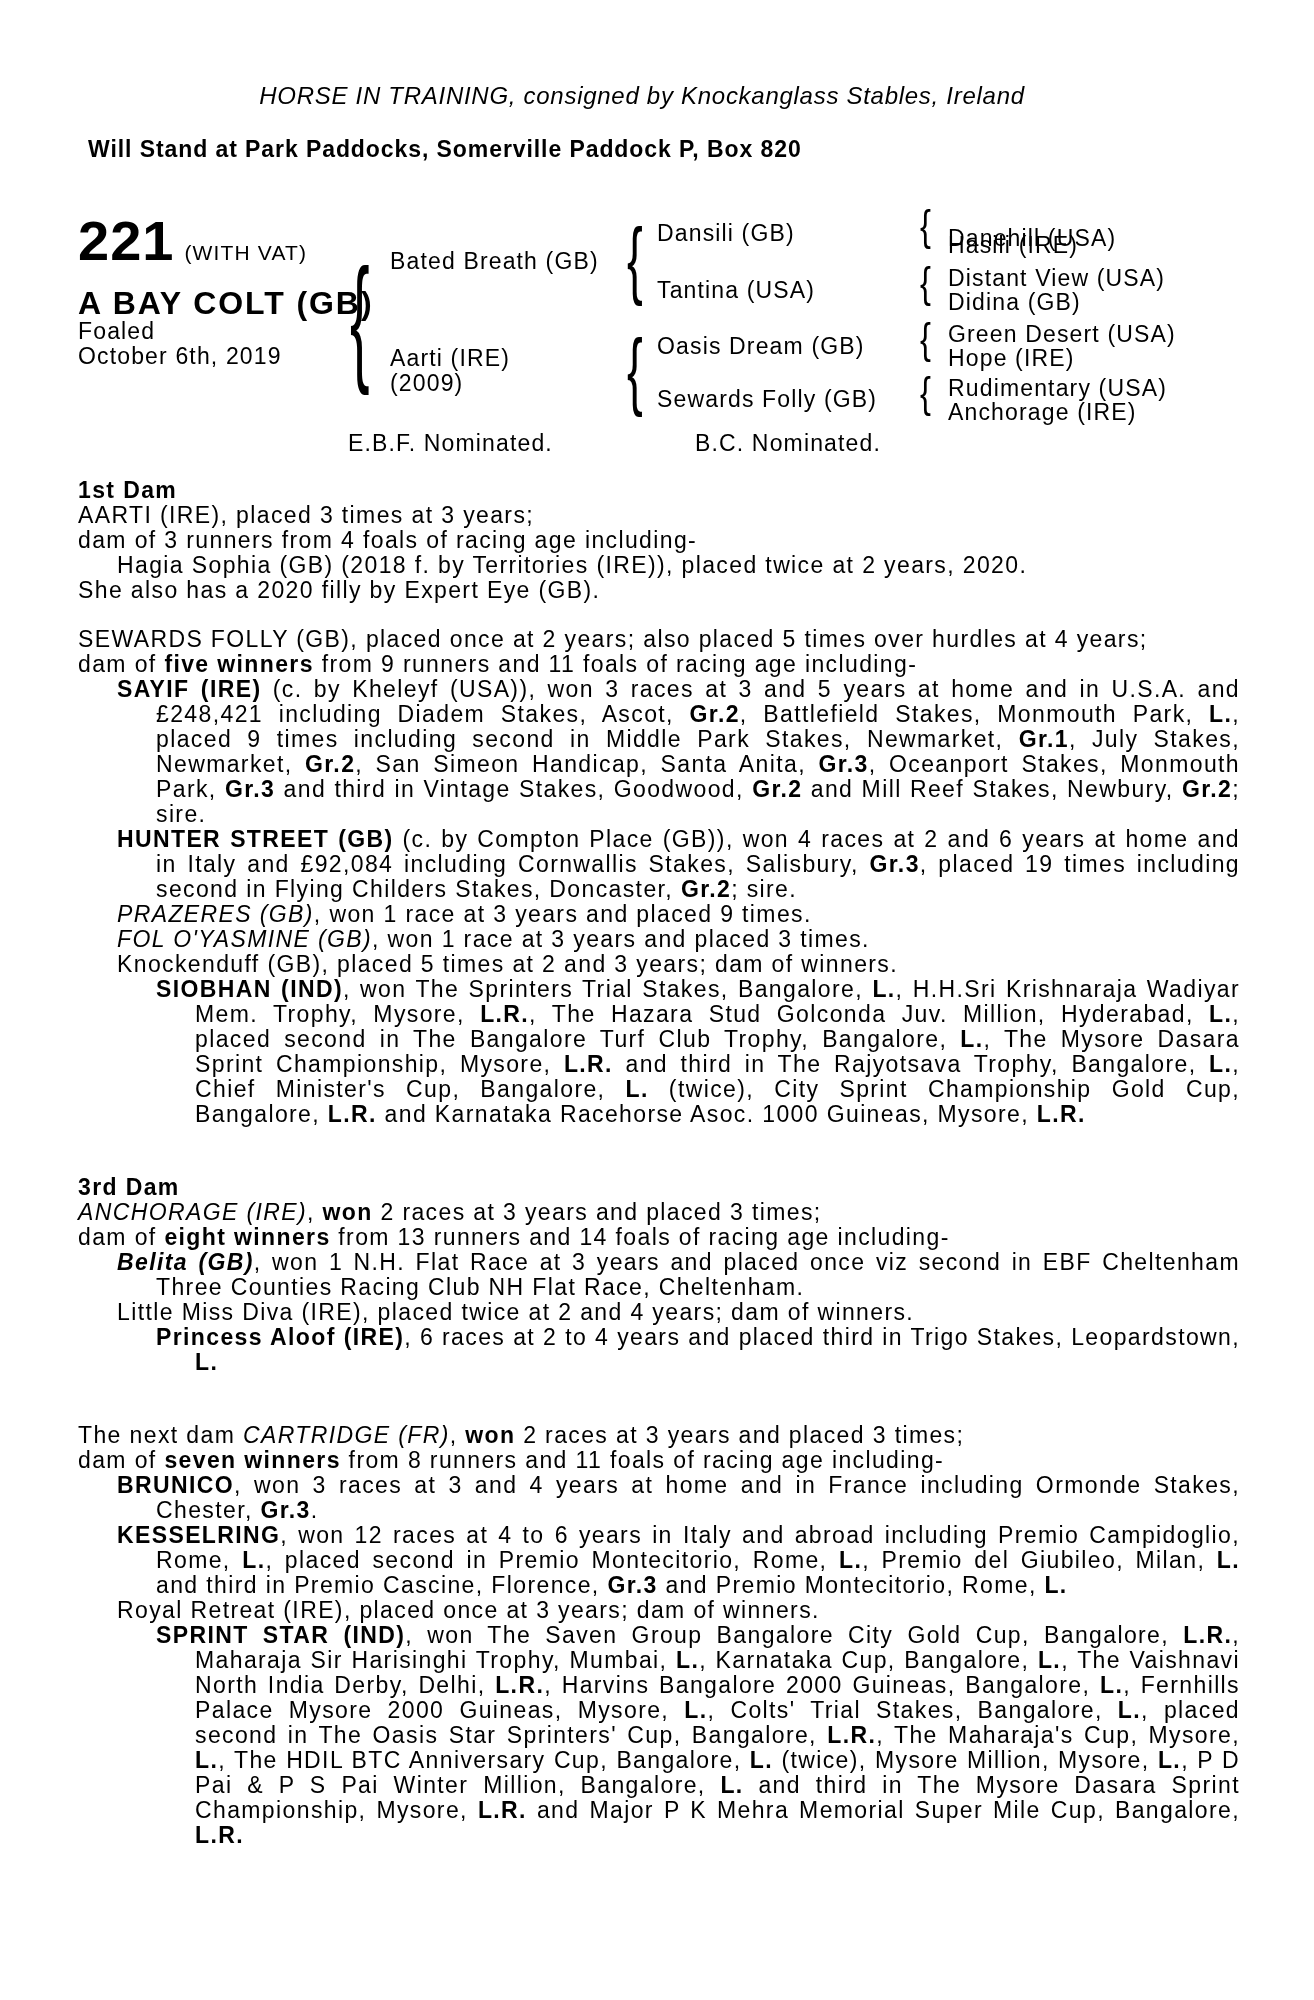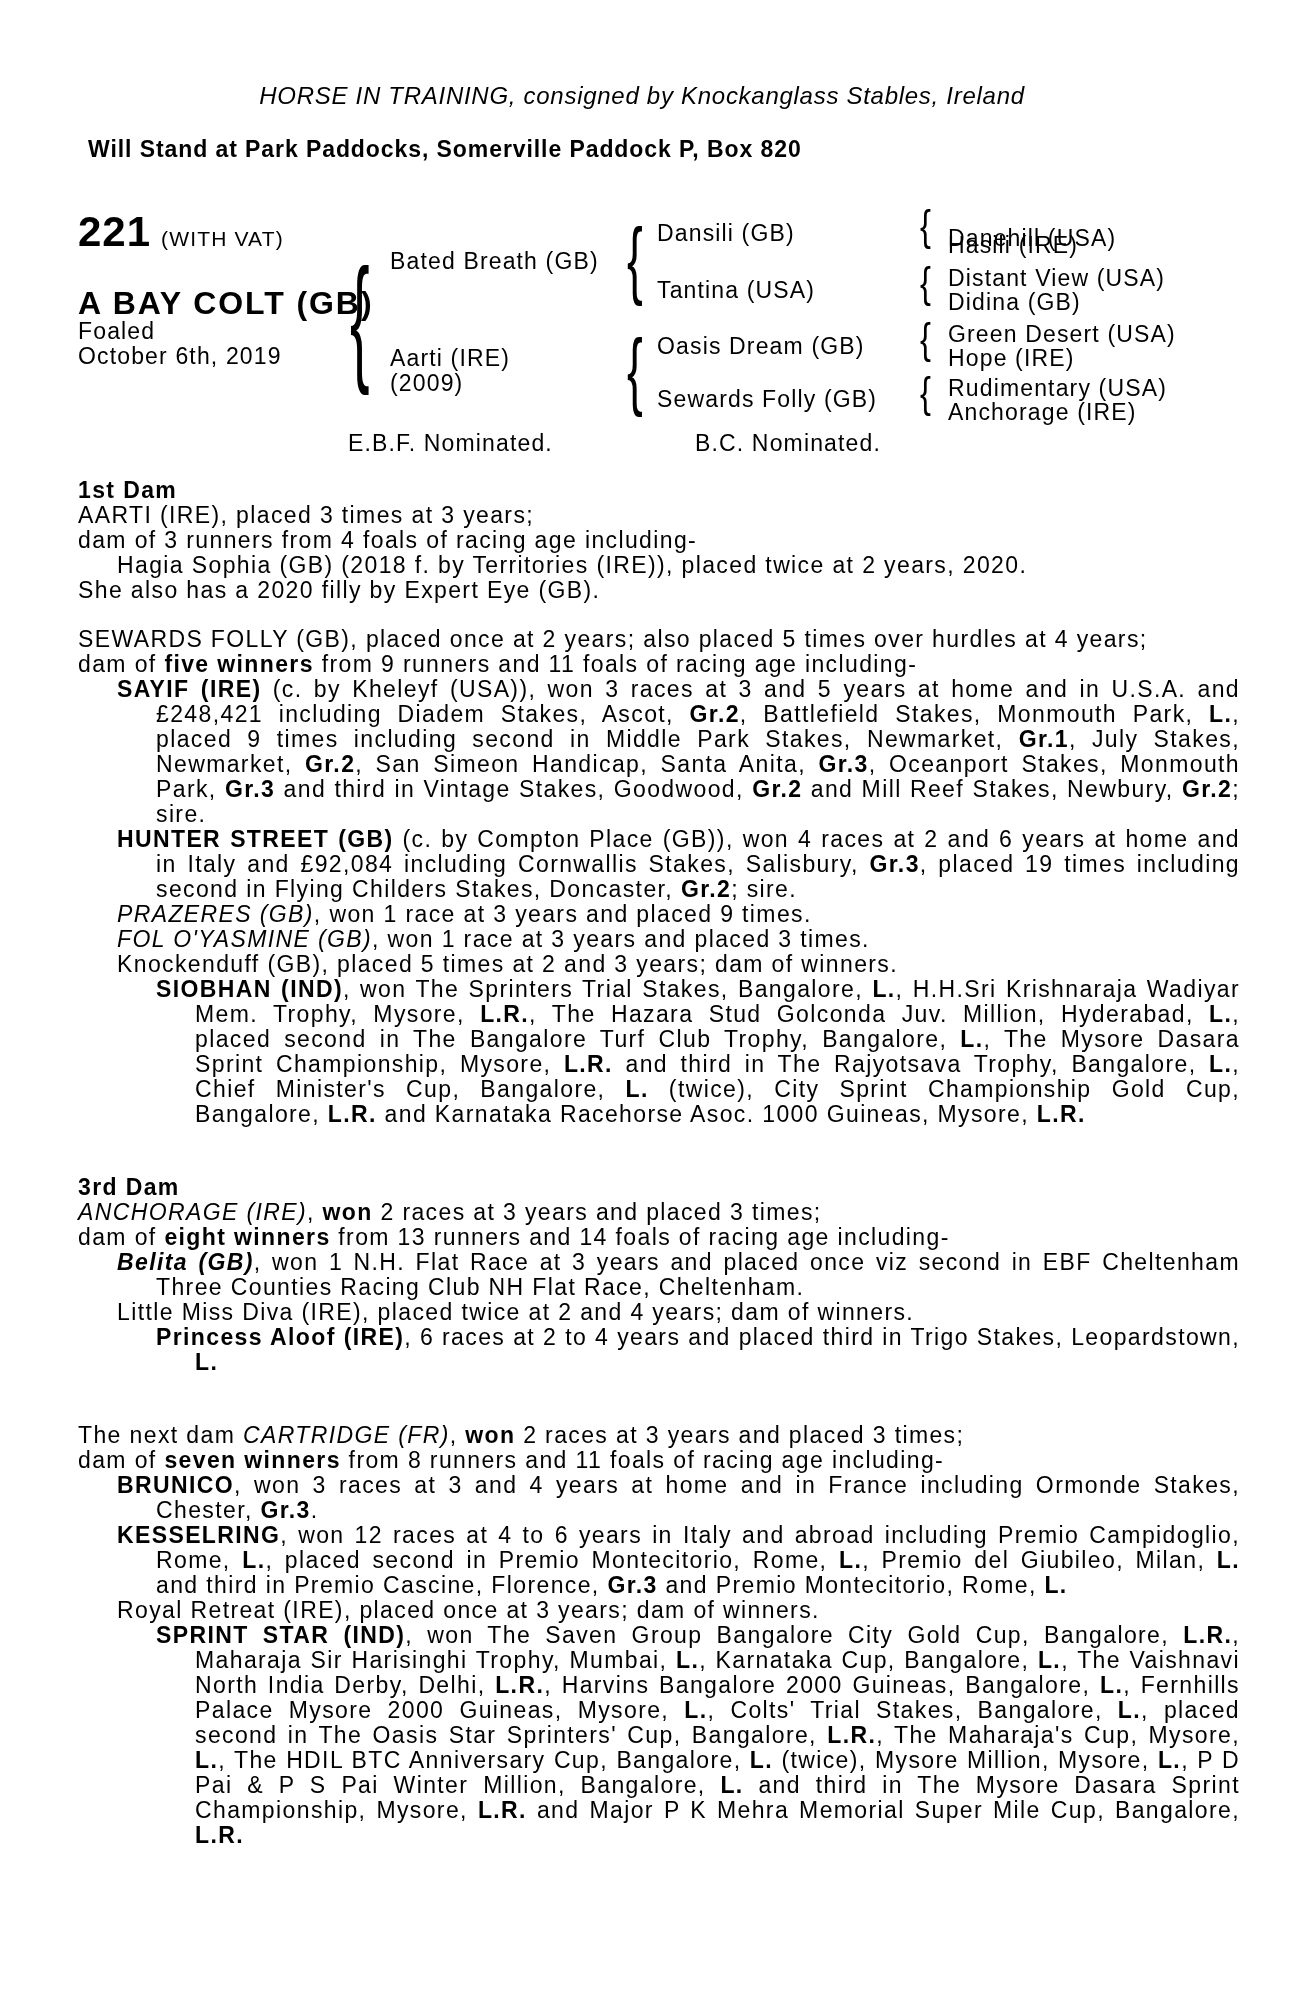--- a/index.html
+++ b/index.html
@@ -16,21 +16,21 @@
   }
   .stand-line{
     position:absolute;top:136px;left:78px;
     font-weight:bold;font-size:23px;letter-spacing:0.04em;margin-left:10px;
   }
 
   
   .pedigree{position:absolute;top:190px;left:78px;width:1162px;height:280px;font-size:23px;letter-spacing:0.05em;}
   .pedigree .abs{position:absolute;white-space:nowrap;}
   .lot-line{position:absolute;left:0;top:18px;white-space:nowrap;}
-  .lot-number{font-size:42px;font-weight:bold;letter-spacing:1px;}
+  .lot-number{font-size:56px;font-weight:bold;letter-spacing:1px;}
   .lot-vat{font-size:21px;margin-left:10px;}
   .horse-title{left:0;top:95px;font-weight:bold;font-size:32px;letter-spacing:0.06em;}
   .foaled-label{left:0;top:128px;}
   .foaled-date{left:0;top:153px;}
 
   .g1{left:312px;}
   .g2{left:579px;}
   .g3{left:870px;}
 
   .brace{position:absolute;overflow:visible;}

